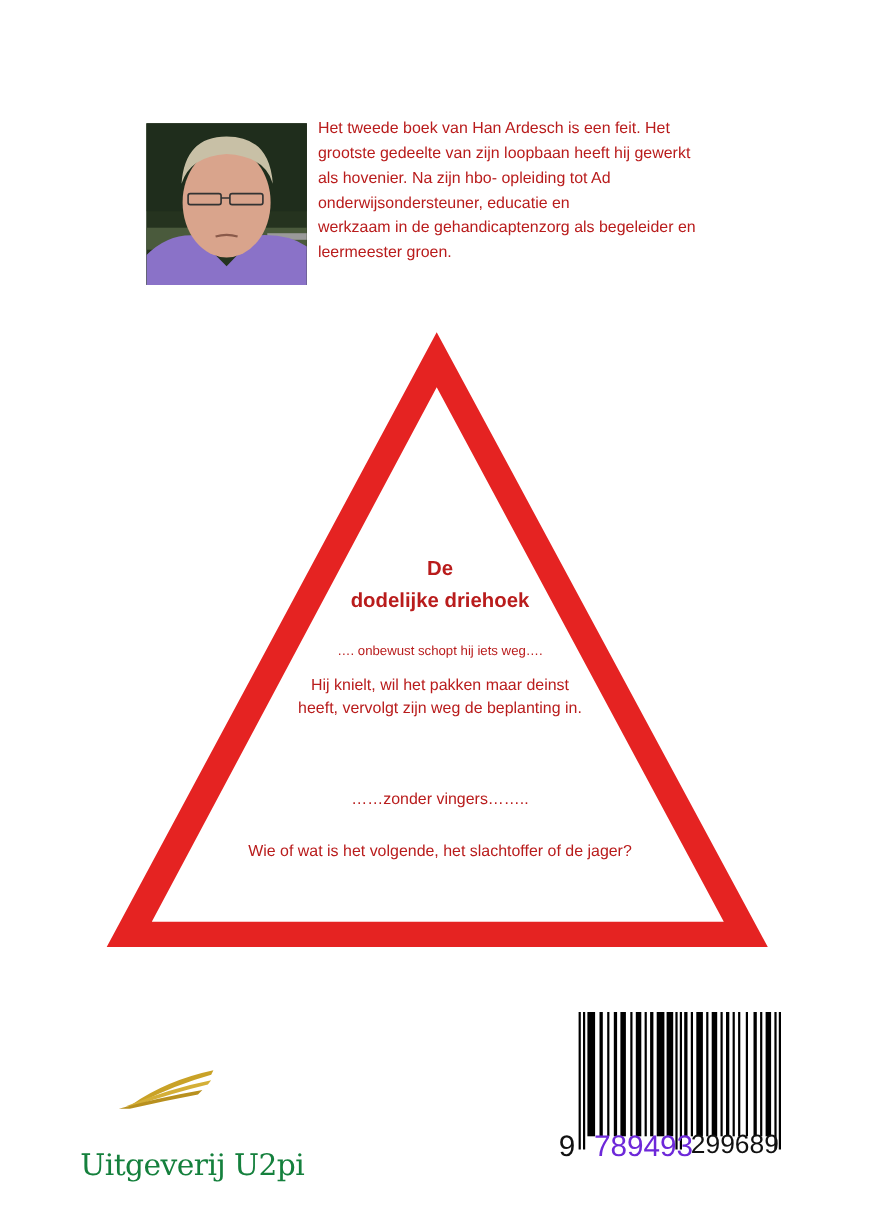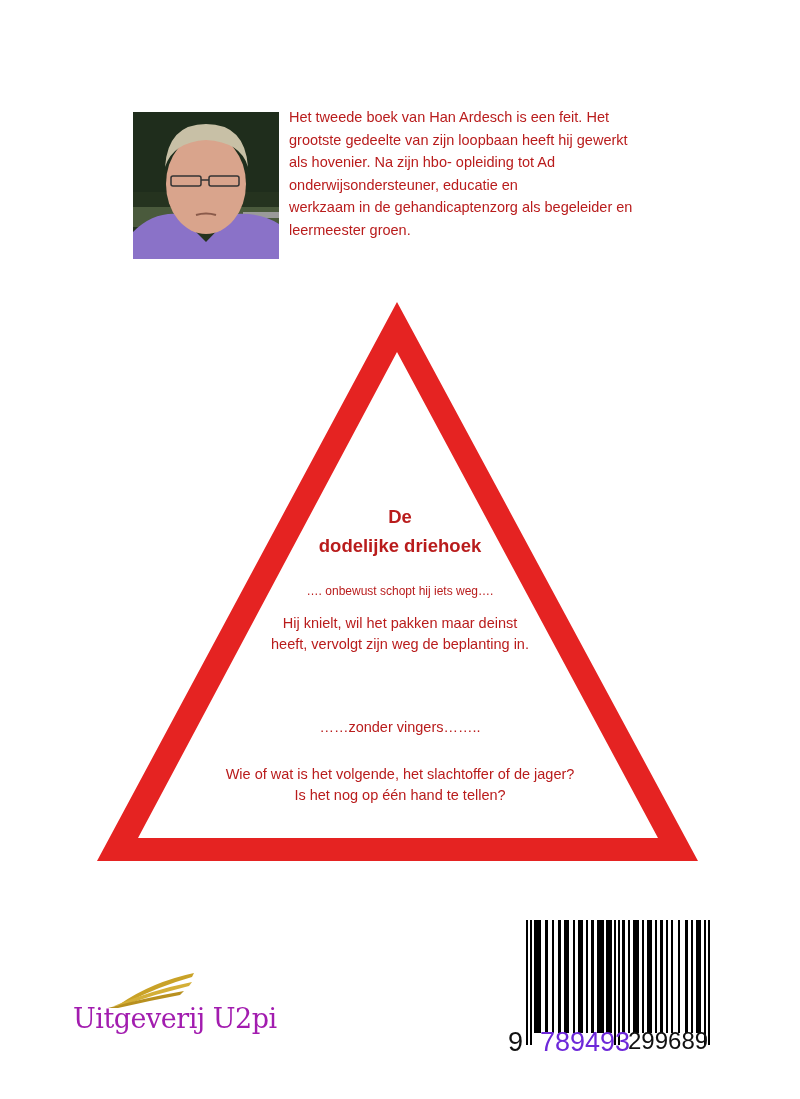--- a/index.html
+++ b/index.html
@@ -18,22 +18,22 @@
   .bio div { white-space: nowrap; }
   .triangle { position: absolute; left: 0; top: 0; width: 800px; height: 1099px; }
   .tri-text { position: absolute; left: 140px; width: 520px; text-align: center; color: #b91c1c; }
   .title { top: 502px; font-weight: bold; font-size: 18.5px; line-height: 29px; }
   .sub1 { top: 584px; font-size: 12px; }
   .para1 { top: 613px; font-size: 14.5px; line-height: 20.5px; }
   .sub2 { top: 695px; font-size: 14.5px; margin-top: 24px; }
   .para2 { top: 764px; font-size: 14.5px; line-height: 20.5px; }
   .logo { position: absolute; left: 72px; top: 968px; width: 190px; height: 70px; }
   .logo-text {
-    position: absolute; left: 73px; top: 1003px; font-family: "DejaVu Serif", "Liberation Serif", serif;
-    font-size: 27px; color: #a21caf; letter-spacing: -0.5px;
+    position: absolute; left: 73px; top: 1044px; font-family: "DejaVu Serif", "Liberation Serif", serif;
+    font-size: 27px; color: #15803d; letter-spacing: -0.5px;
   }
   .isbn { position: absolute; left: 75px; top: 1106px; font-size: 12px; color: #1e1e1e; }
   .barcode { position: absolute; left: 478px; top: 915px; width: 250px; height: 150px; }
 </style>
 </head>
 <body>
 
 <div class="photo">
   <svg width="146" height="147" viewBox="0 0 146 147">
     <rect width="146" height="147" fill="#25331f"></rect>
@@ -68,21 +68,20 @@
   <div>dodelijke driehoek</div>
 </div>
 <div class="tri-text sub1">…. onbewust schopt hij iets weg….</div>
 <div class="tri-text para1">
   <div>Hij knielt, wil het pakken maar deinst</div>
   <div>heeft, vervolgt zijn weg de beplanting in.</div>
 </div>
 <div class="tri-text sub2">……zonder vingers……..</div>
 <div class="tri-text para2">
   <div>Wie of wat is het volgende, het slachtoffer of de jager?</div>
-  <div>Is het nog op één hand te tellen?</div>
 </div>
 
 <svg class="logo" viewBox="0 0 190 70">
   <path d="M48 36 Q80 14 122 5 L120 9 Q88 18 56 34 Z" fill="#c9a227"></path>
   <path d="M42 38 Q80 22 120 14 L117 18 Q84 26 52 37 Z" fill="#d4af37"></path>
   <path d="M36 40 Q72 30 112 23 L108 27 Q76 33 46 40 Z" fill="#b8901f"></path>
 </svg>
 <div class="logo-text">Uitgeverij U2pi</div>
 <div class="isbn">ISBN 978 94 9329 9689 - NUR 300</div>
 

